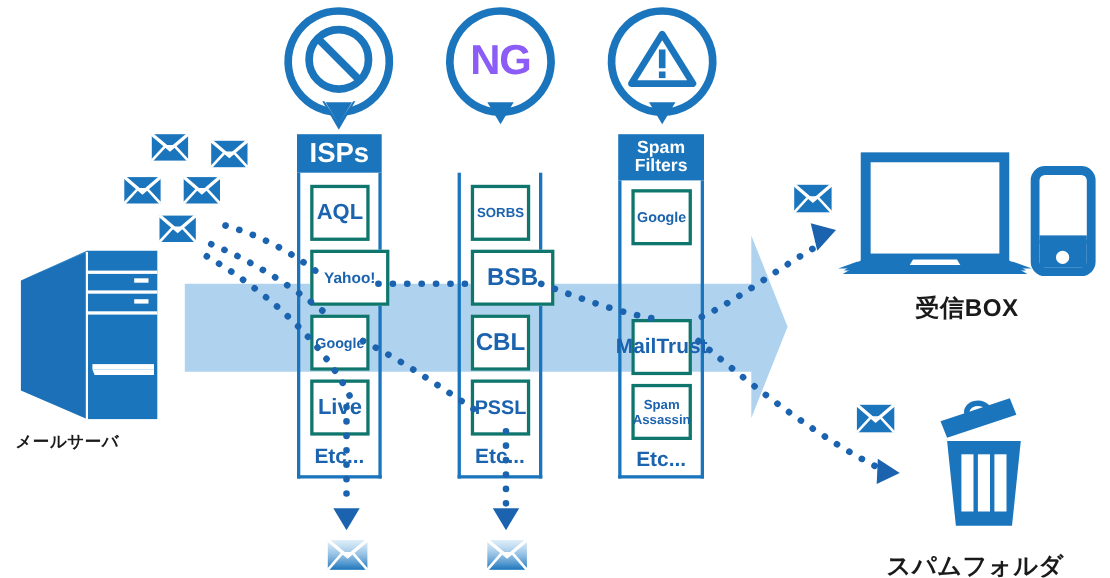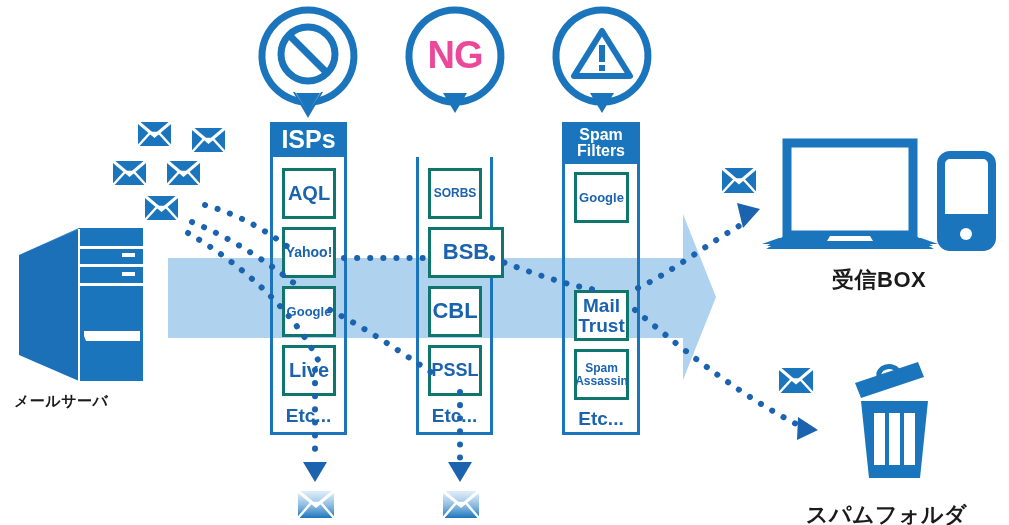--- a/index.html
+++ b/index.html
@@ -18,21 +18,21 @@
              border-top:none;background:transparent;}
   .cell{position:absolute;box-sizing:border-box;border:3px solid #0f766e;
         background:#ffffff;display:flex;align-items:center;justify-content:center;
         text-align:center;color:#1B63AE;font-weight:bold;line-height:1.02;}
   .etc{position:absolute;box-sizing:border-box;display:flex;align-items:center;
        justify-content:center;color:#1B63AE;font-weight:bold;}
 
   
   .bubble{position:absolute;}
   .bubble .ng{position:absolute;left:0;top:0;width:100%;text-align:center;
-              color:#ec4899;font-weight:bold;}
+              color:#8b5cf6;font-weight:bold;}
 
   
   .cap{position:absolute;color:#1a1a1a;font-weight:bold;white-space:nowrap;}
 </style>
 </head>
 <body>
 
 <div id="stage">
 
   <svg class="layer">
@@ -124,21 +124,21 @@
     </g>
   </svg>
   <div class="bubble" style="left:420px;top:34px;width:70px;height:44px;">
     <span class="ng" style="font-size:38px;letter-spacing:-1px;">NG</span>
   </div>
 
   <div class="column" style="left:270px;top:122px;width:77px;height:313px;">
     <div class="col-shell" style="left:0;top:35px;width:77px;height:278px;"></div>
     <div class="col-head" style="height:35px;font-size:25px;">ISPs</div>
     <div class="cell" style="left:12px;top:46px;width:54px;height:51px;font-size:20px;">AQL</div>
-    <div class="cell" style="left:12px;top:105px;width:54px;height:51px;font-size:14px;">Yahoo!</div>
+    <div class="cell" style="left:12px;top:105px;width:72px;height:51px;font-size:14px;">Yahoo!</div>
     <div class="cell" style="left:12px;top:164px;width:54px;height:51px;font-size:13px;">Google</div>
     <div class="cell" style="left:12px;top:223px;width:54px;height:51px;font-size:20px;">Live</div>
     <div class="etc" style="left:0;top:278px;width:77px;height:32px;font-size:19px;">Etc...</div>
   </div>
 
   <div class="column" style="left:416px;top:122px;width:77px;height:313px;">
     <div class="col-shell" style="left:0;top:35px;width:77px;height:278px;"></div>
     <div class="cell" style="left:12px;top:46px;width:54px;height:51px;font-size:12px;">SORBS</div>
     <div class="cell" style="left:12px;top:105px;width:76px;height:51px;font-size:22px;">BSB</div>
     <div class="cell" style="left:12px;top:164px;width:54px;height:51px;font-size:22px;">CBL</div>
@@ -146,21 +146,21 @@
     <div class="etc" style="left:0;top:278px;width:77px;height:32px;font-size:19px;">Etc...</div>
   </div>
 
   <div class="column" style="left:562px;top:122px;width:78px;height:313px;">
     <div class="col-shell" style="left:0;top:42px;width:78px;height:271px;"></div>
     <div class="col-head" style="height:42px;font-size:16px;flex-direction:column;">
       <span>Spam</span>
       <span>Filters</span>
     </div>
     <div class="cell" style="left:12px;top:50px;width:55px;height:51px;font-size:13px;">Google</div>
-    <div class="cell" style="left:12px;top:168px;width:55px;height:51px;font-size:19px;flex-direction:column;">
+    <div class="cell" style="left:12px;top:168px;width:55px;height:51px;font-size:19px;flex-direction:row;">
       <span>Mail</span>
       <span>Trust</span>
     </div>
     <div class="cell" style="left:12px;top:227px;width:55px;height:51px;font-size:12px;flex-direction:column;">
       <span>Spam</span>
       <span>Assassin</span>
     </div>
     <div class="etc" style="left:0;top:282px;width:78px;height:30px;font-size:19px;">Etc...</div>
   </div>
 

